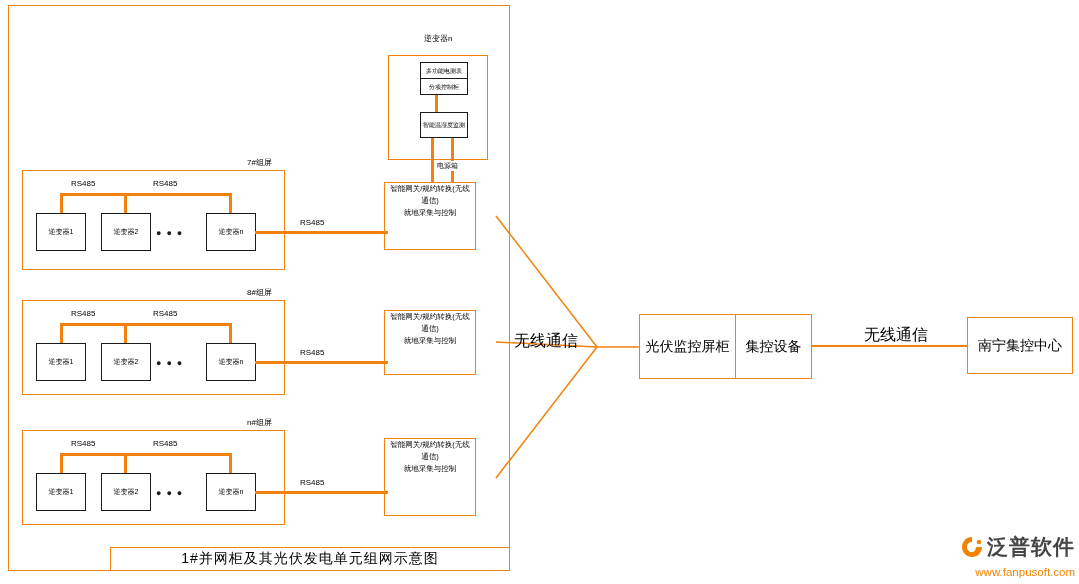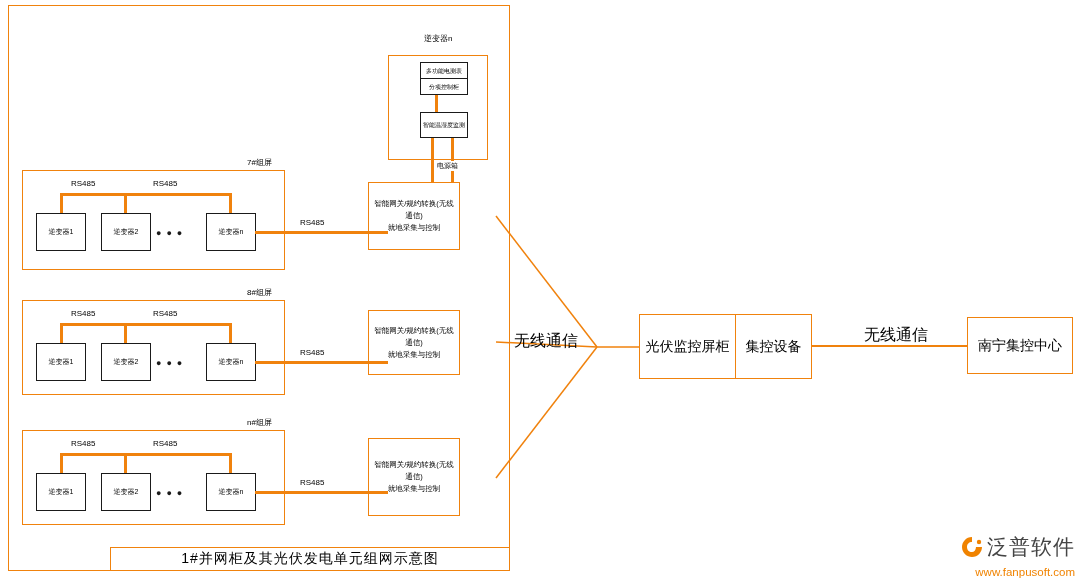--- a/index.html
+++ b/index.html
@@ -14,33 +14,33 @@
           display:flex; align-items:center; justify-content:center; text-align:center; }
   .hline { position:absolute; background:#f0820d; height:3px; }
   .vline { position:absolute; background:#f0820d; width:3px; }
   .lbl { position:absolute; color:#000; white-space:nowrap; }
   .fs8 { font-size:8px; }
   .fs14 { font-size:16px; }
   .group { left:22px; width:263px; }
   .group-label { top:-14px; right:12px; font-size:8px; position:absolute; }
   .inv { top:42px; width:50px; height:38px; font-size:7px; line-height:1.3; }
   .dots { font-size:9px; letter-spacing:5px; color:#1a1a1a; }
-  .gw { left:368px; width:92px; display:flex; align-items:center; justify-content:center; }
+  .gw { left:384px; width:92px; display:flex; justify-content:center; }
   .gw-text { font-size:7.5px; line-height:1.6; text-align:center; padding:0 3px; }
   .bigbox { display:flex; align-items:center; justify-content:center; text-align:center;
             position:absolute; border:1.5px solid #f0820d; font-size:14px; background:#fff; }
   .title-box { position:absolute; left:110px; top:547px; width:400px; height:24px;
                border:1px solid #f0820d; display:flex; align-items:center; justify-content:center;
                font-size:14px; letter-spacing:1px; background:#fff; }
   .powerbox-lbl { position:absolute; left:436px; top:161px; font-size:7px; background:#fff;
                   z-index:4; padding:0 1px; }
   .meterbox { font-size:6px; line-height:1; }
   .logo { display:flex; flex-direction:column; align-items:flex-end; }
   .logo-row { display:flex; align-items:center; gap:3px; }
-  .logo-name { font-size:21px; font-weight:normal; color:#454545; letter-spacing:1px; }
+  .logo-name { font-size:21px; font-weight:bold; color:#454545; letter-spacing:1px; }
   .logo-url { font-size:11.5px; color:#f08300; margin-top:5px; }
   svg.wires { position:absolute; left:0; top:0; pointer-events:none; }
 </style>
 </head>
 <body>
 
 <div class="canvas">
 
   <svg class="wires" width="1079" height="584">
     <line x1="496" y1="216" x2="597" y2="347" stroke="#f0820d" stroke-width="1.5"></line>

